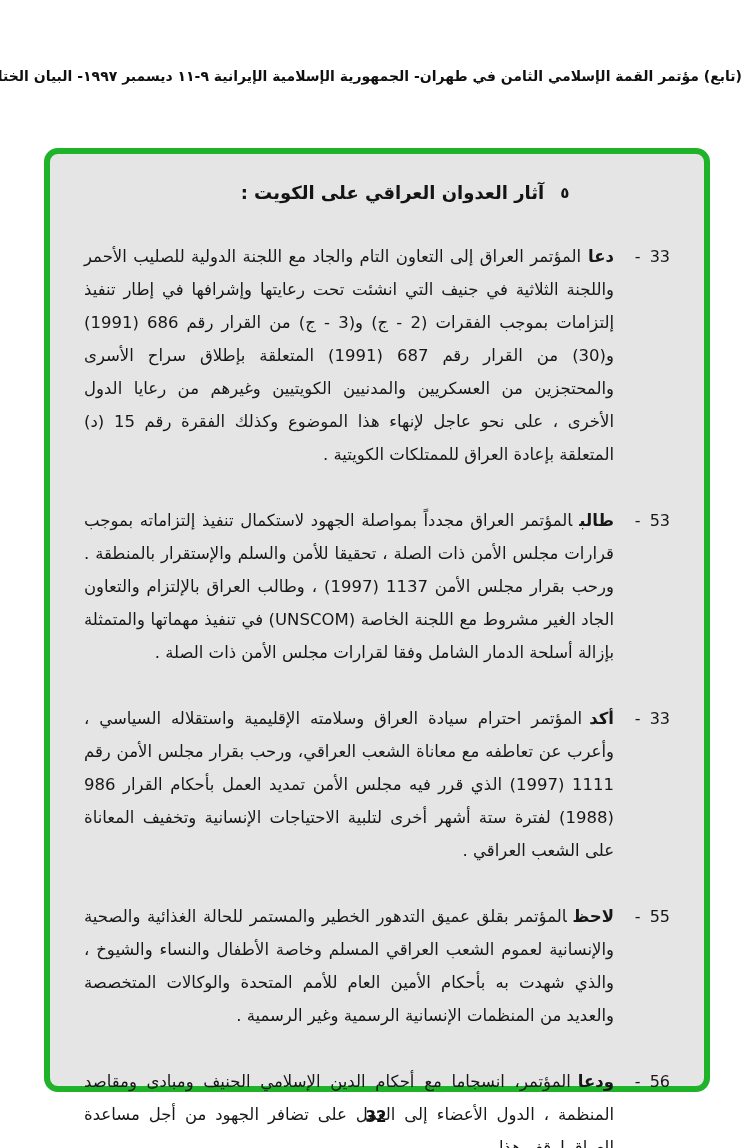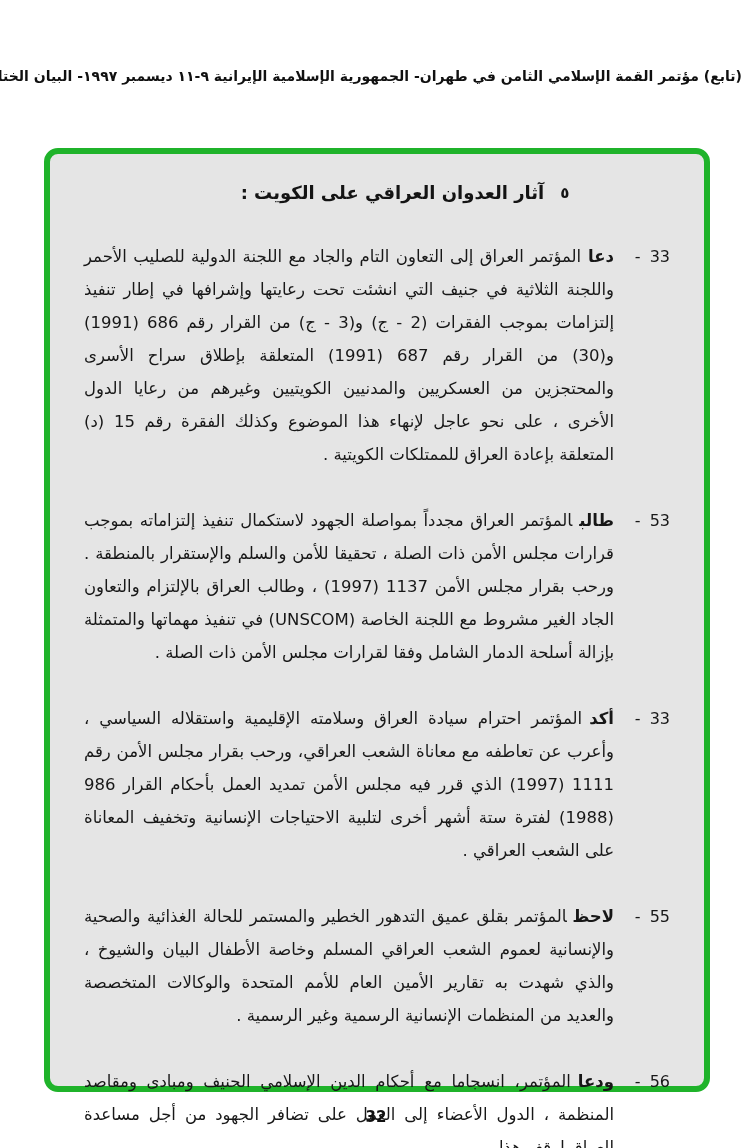--- a/index.html
+++ b/index.html
@@ -130,21 +130,21 @@
       <span class="lead">أكد</span><span>المؤتمر احترام سيادة العراق وسلامته الإقليمية واستقلاله السياسي ، وأعرب عن تعاطفه مع معاناة الشعب العراقي، ورحب بقرار مجلس الأمن رقم 1111 (1997) الذي قرر فيه مجلس الأمن تمديد العمل بأحكام القرار 986 (1988) لفترة ستة أشهر أخرى لتلبية الاحتياجات الإنسانية وتخفيف المعاناة على الشعب العراقي .</span>
     </span>
   </div>
 
   <div class="para">
     <span class="num-cell">
       <span>-</span>
       <span>55</span>
     </span>
     <span class="para-text">
-      <span class="lead">لاحظ</span><span>المؤتمر بقلق عميق التدهور الخطير والمستمر للحالة الغذائية والصحية والإنسانية لعموم الشعب العراقي المسلم وخاصة الأطفال البيان والشيوخ ، والذي شهدت به تقارير الأمين العام للأمم المتحدة والوكالات المتخصصة والعديد من المنظمات الإنسانية الرسمية وغير الرسمية .</span>
+      <span class="lead">لاحظ</span><span>المؤتمر بقلق عميق التدهور الخطير والمستمر للحالة الغذائية والصحية والإنسانية لعموم الشعب العراقي المسلم وخاصة الأطفال والنساء والشيوخ ، والذي شهدت به بأحكام الأمين العام للأمم المتحدة والوكالات المتخصصة والعديد من المنظمات الإنسانية الرسمية وغير الرسمية .</span>
     </span>
   </div>
 
   <div class="para">
     <span class="num-cell">
       <span>-</span>
       <span>56</span>
     </span>
     <span class="para-text">
       <span class="lead">ودعا</span><span>المؤتمر، انسجاما مع أحكام الدين الإسلامي الحنيف ومبادى ومقاصد المنظمة ، الدول الأعضاء إلى العمل على تضافر الجهود من أجل مساعدة العراق لوقف هذا</span>

